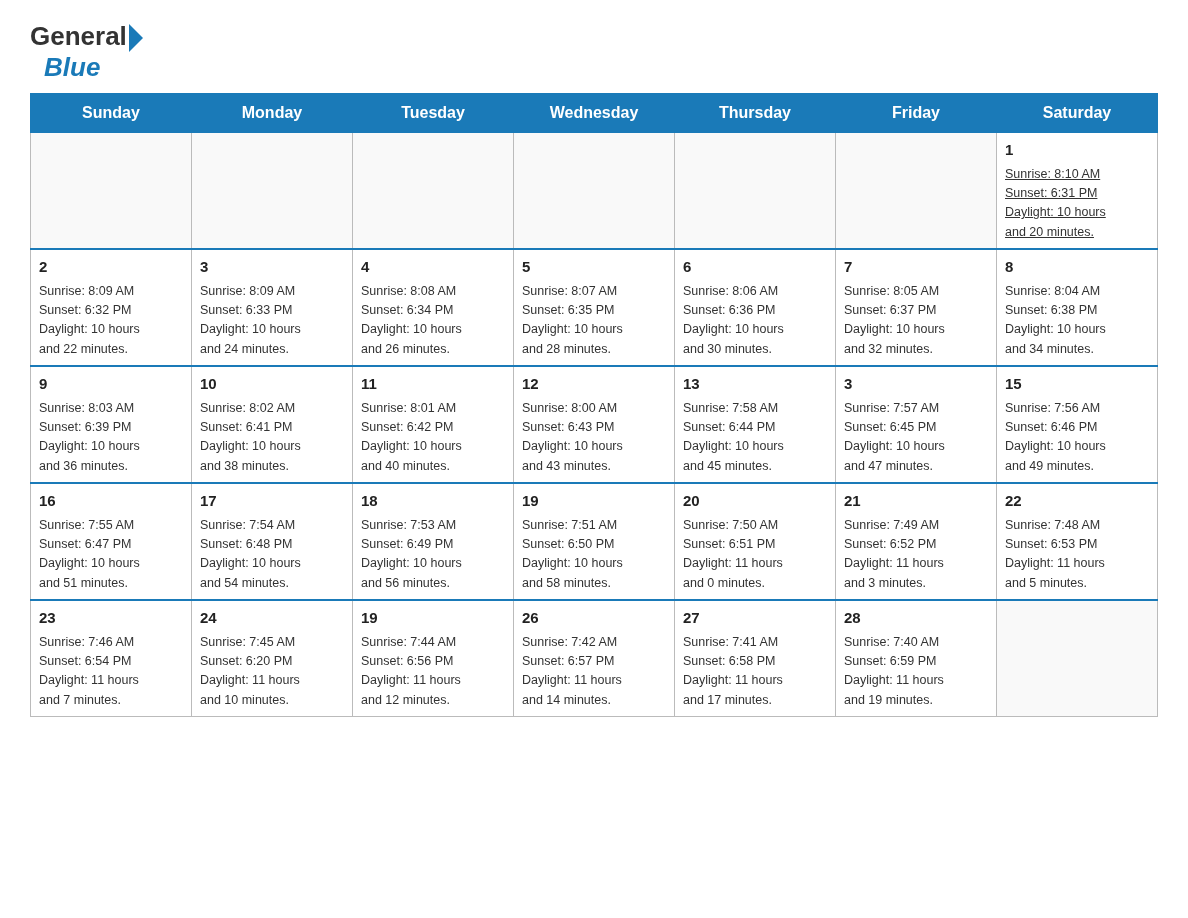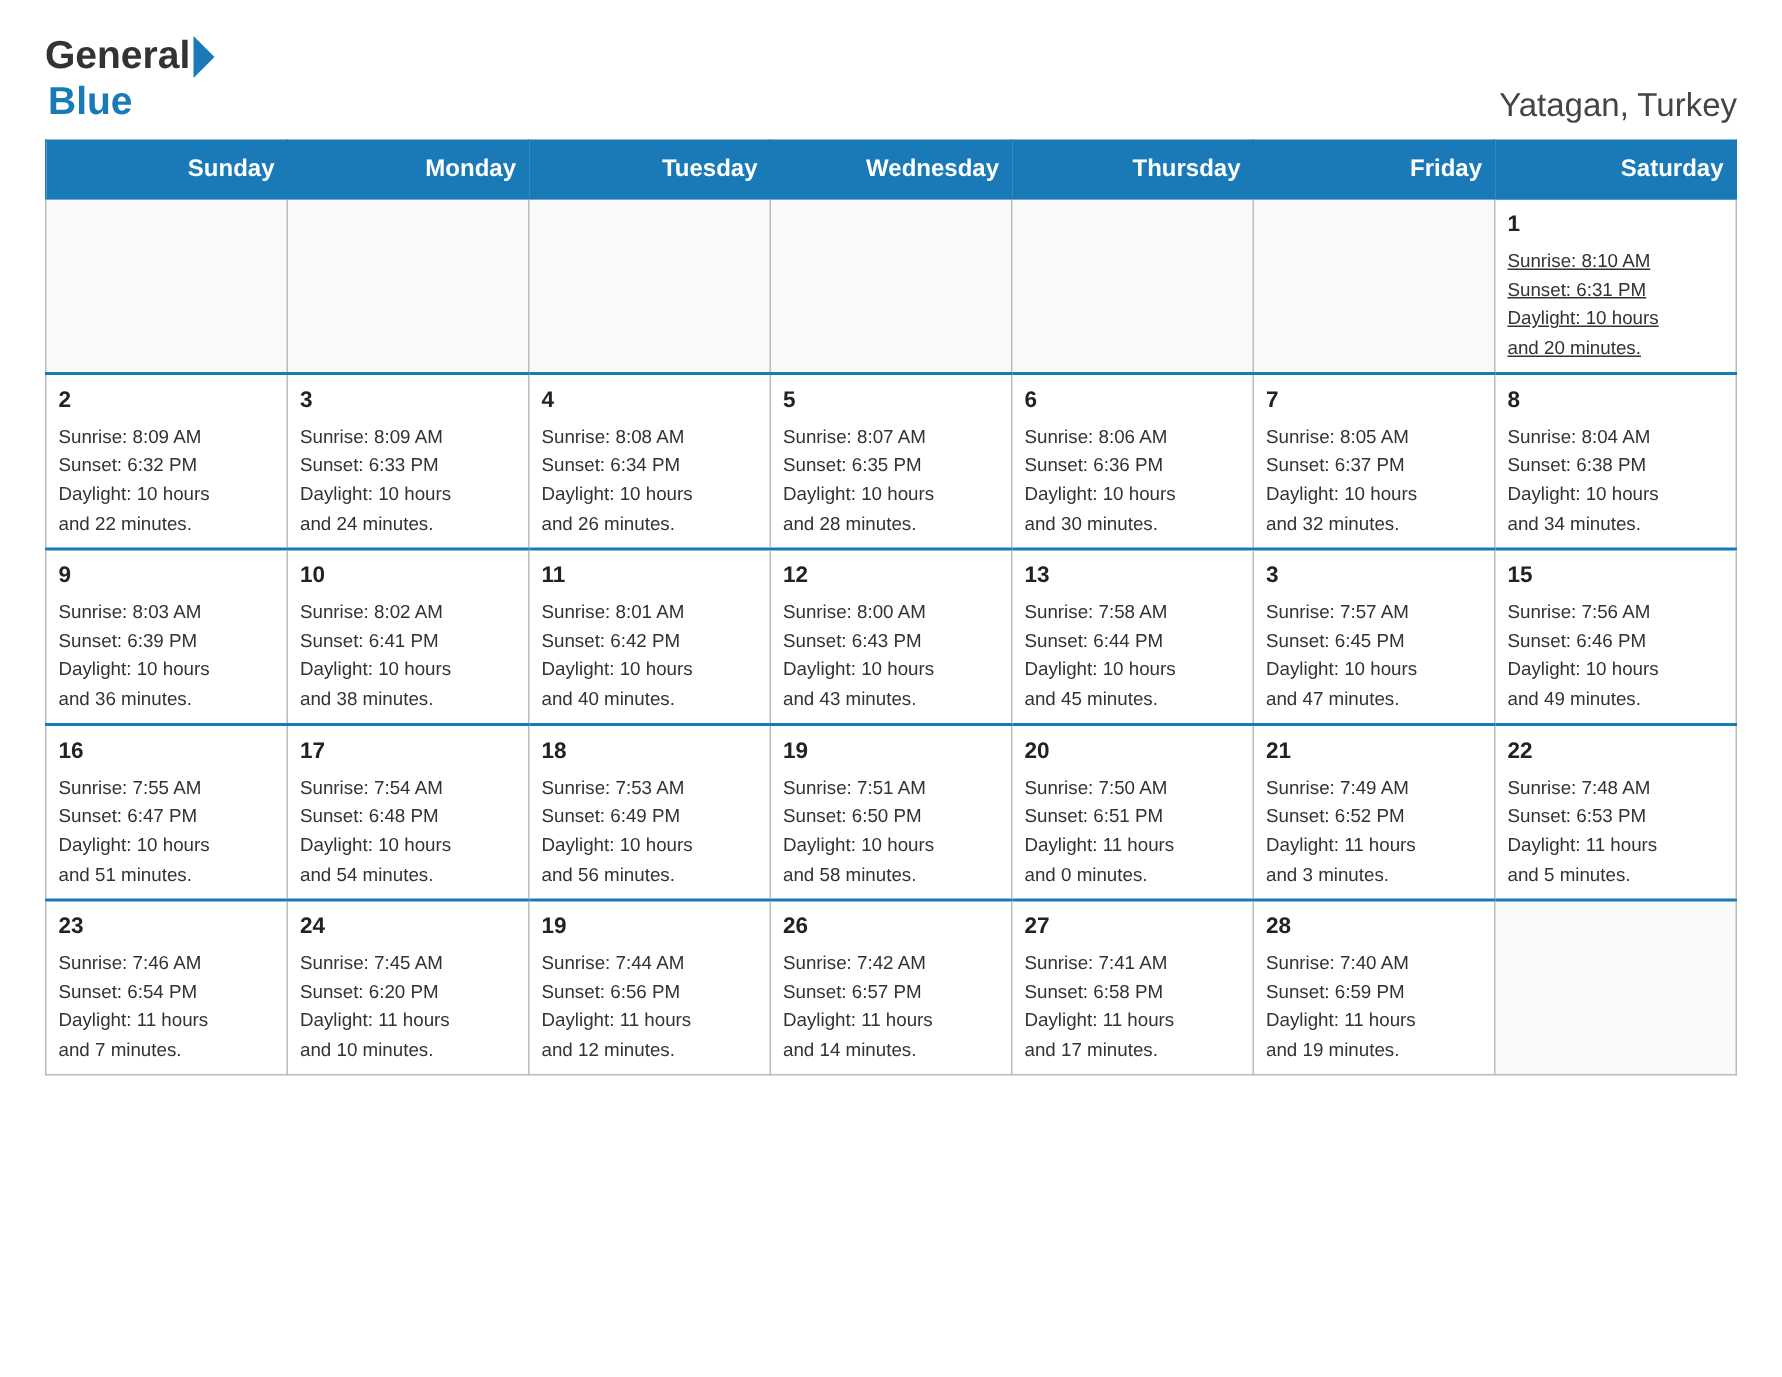--- a/index.html
+++ b/index.html
@@ -64,21 +64,21 @@
       width: 100%;
       border-collapse: collapse;
       margin-top: 6px;
     }
     .calendar thead tr th {
       background-color: #1a7ab8;
       color: #fff;
       font-size: 16px;
       font-weight: bold;
       padding: 10px 8px;
-      text-align: right;
+      text-align: center;
       border: 1px solid #1a7ab8;
     }
     .calendar tbody tr td {
       vertical-align: top;
       border: 1px solid #bbb;
       padding: 6px 8px;
       width: 14.28%;
       min-height: 100px;
       font-size: 13px;
       line-height: 1.5;
@@ -104,24 +104,23 @@
   </style>
 </head>
 <body>
 
 <div class="header">
   <div class="logo">
     <div class="logo-top">
       <span class="logo-general">General</span>
       <div class="logo-arrow"></div>
     </div>
-    <span class="logo-blue" style="margin-left: 2px;">Blue</span>
+    <span class="logo-blue" style="margin-left: 14px; font-style: italic;">Blue</span>
   </div>
   <div class="title-block">
-    <div class="location">Yatagan, Turkey</div>
   </div>
 </div>
 
 <table class="calendar">
   <thead>
     <tr>
       <th>Sunday</th>
       <th>Monday</th>
       <th>Tuesday</th>
       <th>Wednesday</th>

